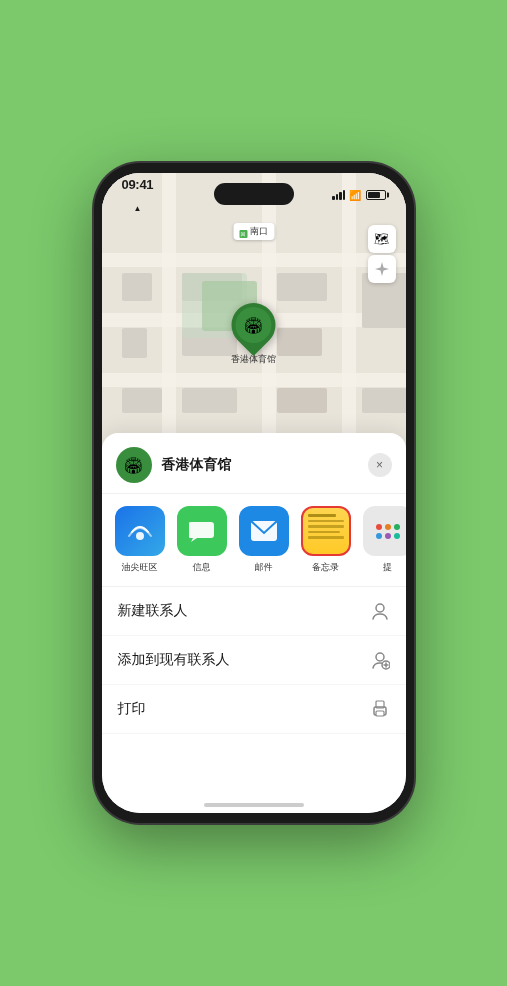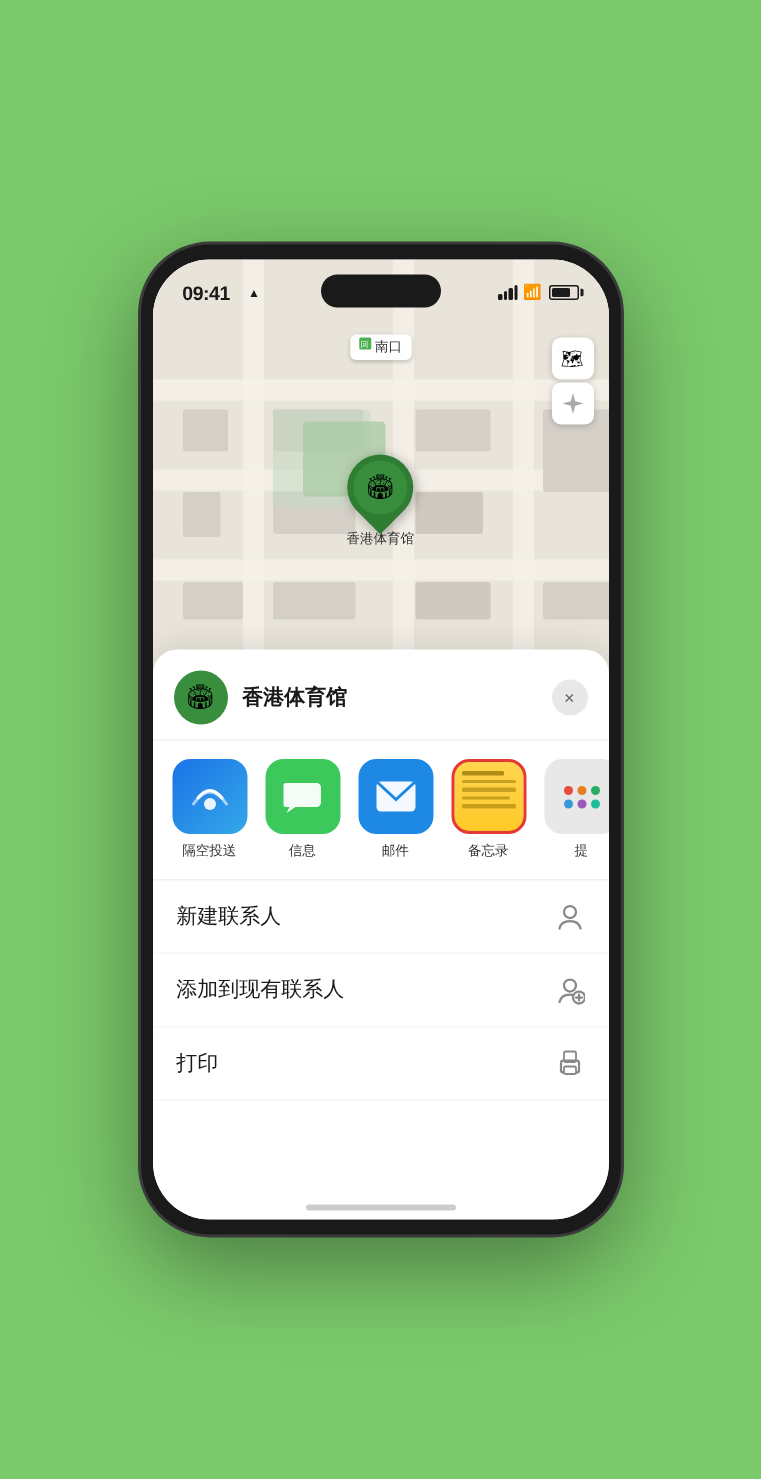--- a/index.html
+++ b/index.html
@@ -130,21 +130,21 @@
       left: 50%;
       transform: translateX(-50%);
       background: white;
       padding: 2px 6px;
       border-radius: 4px;
       font-size: 9px;
       color: #333;
       white-space: nowrap;
       box-shadow: 0 1px 3px rgba(0,0,0,0.2);
       display: flex;
-      align-items: flex-start;
+      align-items: flex-end;
       gap: 3px;
     }
 
     .map-label-dot {
       width: 8px;
       height: 8px;
       background: #4CAF50;
       border-radius: 1px;
       display: flex;
       align-items: center;
@@ -356,21 +356,21 @@
   </style>
 </head>
 <body>
 
 <div class="phone-frame">
   <div class="phone-screen">
 
     <div class="dynamic-island"></div>
 
     <div class="status-bar">
-      <div style="display:flex; align-items:center; gap:12px;">
+      <div style="display:flex; align-items:center; gap:12px;flex-direction:column;">
         <span class="status-time">09:41</span>
         <span style="font-size:8px; color:#1a1a1a;">▲</span>
       </div>
       <div class="status-icons">
         <div class="signal-bars">
           <div class="signal-bar" style="width:2.5px;height:4px;"></div>
           <div class="signal-bar" style="width:2.5px;height:6px;"></div>
           <div class="signal-bar" style="width:2.5px;height:8px;"></div>
           <div class="signal-bar" style="width:2.5px;height:10px;"></div>
         </div>
@@ -454,21 +454,21 @@
       <div class="share-row">
 
         <div class="share-item">
           <div class="share-icon-box airdrop">
             <svg width="26" height="26" viewBox="0 0 26 26">
               <circle cx="13" cy="18" r="4" fill="white" opacity="0.9"></circle>
               <path d="M5 14 Q13 4 21 14" stroke="white" stroke-width="2" fill="none" stroke-linecap="round"></path>
               <path d="M2 18 Q13 2 24 18" stroke="white" stroke-width="2" fill="none" stroke-linecap="round" opacity="0.6"></path>
             </svg>
           </div>
-          <span class="share-label">隔空投送</span>
+          <span class="share-label">油尖旺区</span>
         </div>
 
         <div class="share-item">
           <div class="share-icon-box messages">
             <svg width="26" height="26" viewBox="0 0 26 26">
               <path d="M4 4 h18 a3 3 0 0 1 3 3 v10 a3 3 0 0 1 -3 3 h-14 l-6 4 l2 -4 h-2 a3 3 0 0 1 -3 -3 v-10 a3 3 0 0 1 3 -3 z" fill="white" opacity="0.95"></path>
             </svg>
           </div>
           <span class="share-label">信息</span>
         </div>

